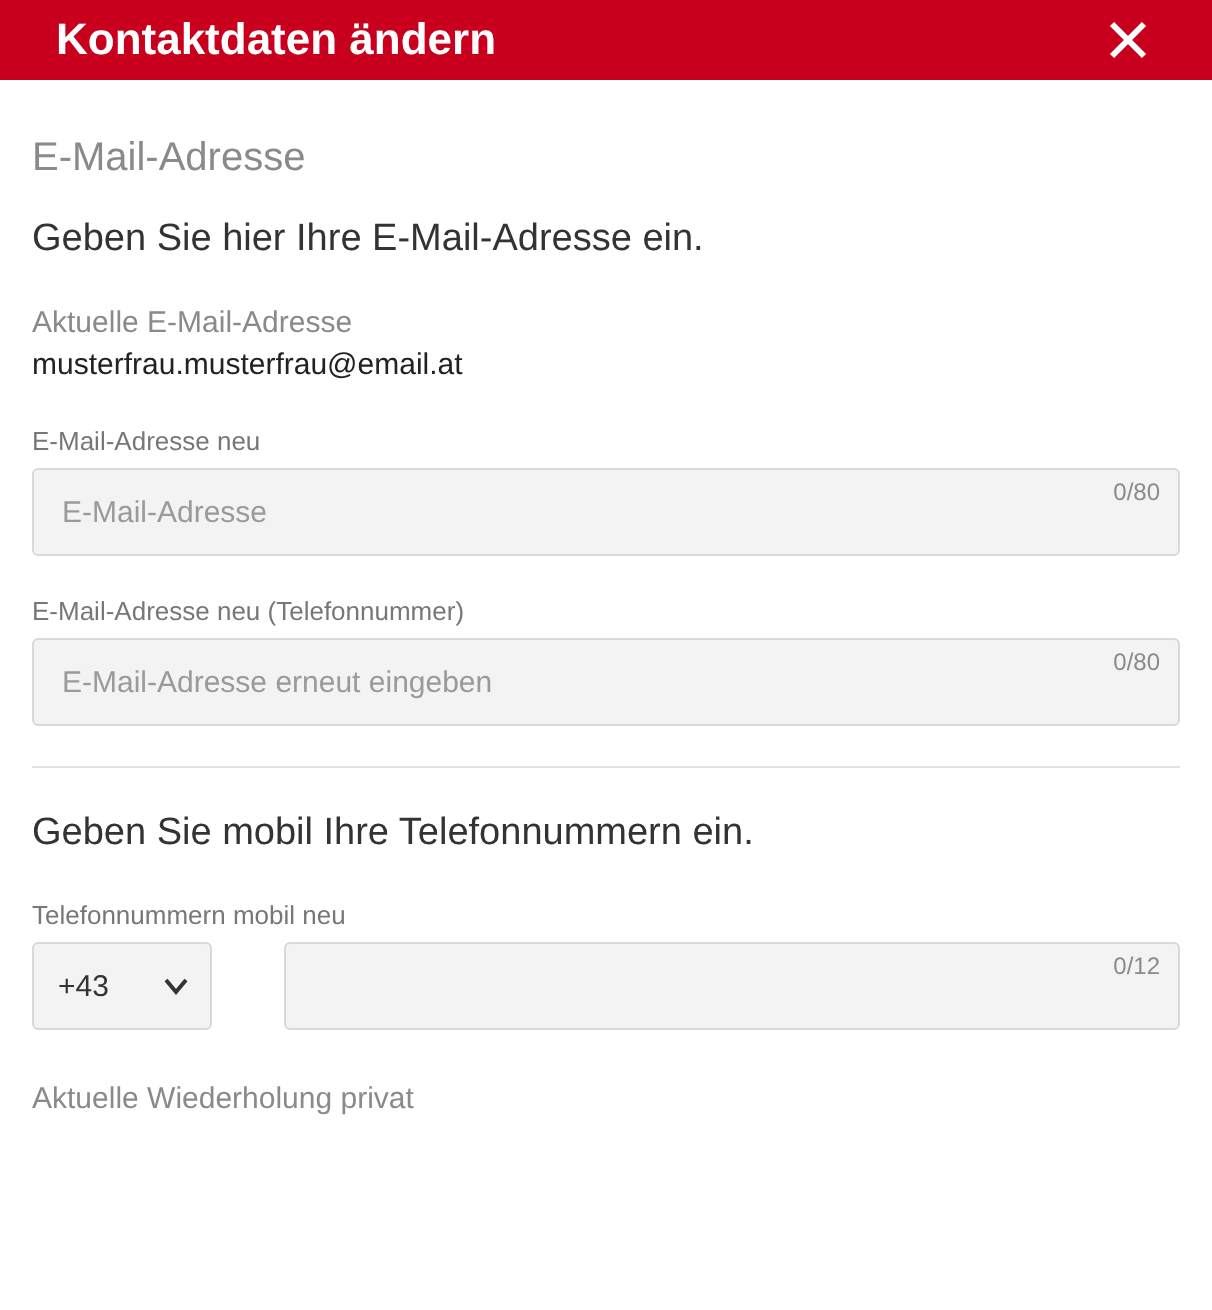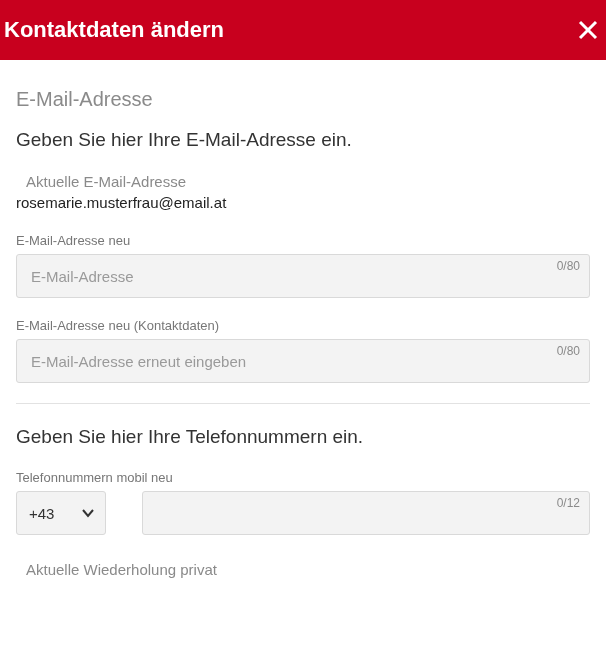--- a/index.html
+++ b/index.html
@@ -9,22 +9,22 @@
     background: #fff;
     width: 606px;
     color: #333;
   }
   .header {
     background: #c8001e;
     color: #fff;
     display: flex;
     align-items: center;
     justify-content: space-between;
-    padding: 12px 4px;
-    height: 60px;
+    padding: 12px 28px;
+    height: 40px;
   }
   .header-title {
     font-size: 22px;
     font-weight: bold;
   }
   .close-btn {
     cursor: pointer;
     width: 28px;
     height: 28px;
     display: flex;
@@ -42,21 +42,21 @@
     font-weight: normal;
   }
   .section-desc {
     font-size: 19px;
     color: #333;
     margin: 0 0 22px 0;
   }
   .label-light {
     font-size: 15px;
     color: #8a8a8a;
-    margin: 0 0 4px 10px;
+    margin: 0 0 4px 0;
   }
   .value-strong {
     font-size: 15px;
     color: #222;
     margin: 0 0 22px 0;
   }
   .field-label {
     font-size: 13px;
     color: #777;
     margin: 0 0 6px 0;
@@ -140,37 +140,37 @@
     </svg>
   </div>
 </div>
 
 <div class="content">
 
   <div class="section-heading">E-Mail-Adresse</div>
   <p class="section-desc">Geben Sie hier Ihre E-Mail-Adresse ein.</p>
 
   <div class="label-light">Aktuelle E-Mail-Adresse</div>
-  <div class="value-strong">rosemarie.musterfrau@email.at</div>
+  <div class="value-strong">musterfrau.musterfrau@email.at</div>
 
   <div class="field-label">E-Mail-Adresse neu</div>
   <div class="input-wrap">
     <span class="char-count">0/80</span>
     <input type="text" class="text-input" placeholder="E-Mail-Adresse" style="">
   </div>
 
-  <div class="field-label">E-Mail-Adresse neu (Kontaktdaten)</div>
+  <div class="field-label">E-Mail-Adresse neu (Telefonnummer)</div>
   <div class="input-wrap">
     <span class="char-count">0/80</span>
     <input type="text" class="text-input" placeholder="E-Mail-Adresse erneut eingeben" style="">
   </div>
 
   <hr class="divider">
 
-  <p class="section-desc">Geben Sie hier Ihre Telefonnummern ein.</p>
+  <p class="section-desc">Geben Sie mobil Ihre Telefonnummern ein.</p>
 
   <div class="field-label">Telefonnummern mobil neu</div>
   <div class="phone-row">
     <div class="country-select">
       <span>+43</span>
       <svg width="14" height="14" viewBox="0 0 14 14">
         <polyline points="2,4 7,10 12,4"></polyline>
       </svg>
     </div>
     <div class="phone-input-wrap">

